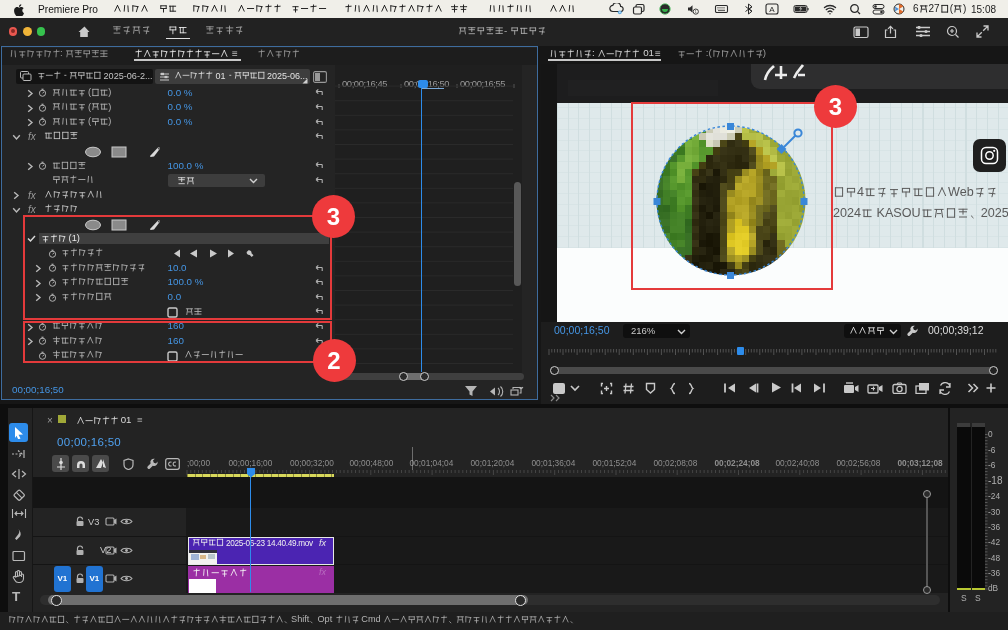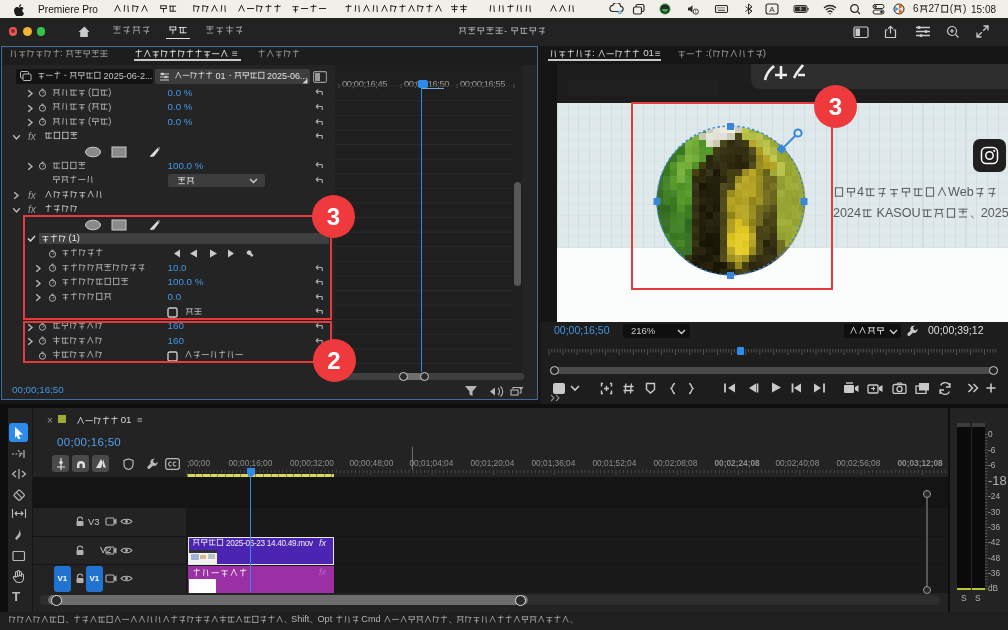--- a/index.html
+++ b/index.html
@@ -1223,21 +1223,21 @@
 <div style="position:absolute;left:949.5px;top:408px;width:58.5px;height:204px;background:#232323"></div>
 <div style="position:absolute;left:956.5px;top:427px;width:28.5px;height:163px;background:#0a0a0a"></div>
 <div style="position:absolute;left:970.6px;top:427px;width:1.2px;height:163px;background:#232323"></div>
 <div style="position:absolute;left:957px;top:422.5px;width:13px;height:4px;background:#3c3c3c"></div>
 <div style="position:absolute;left:971.5px;top:422.5px;width:13px;height:4px;background:#3c3c3c"></div>
 <div style="position:absolute;left:957px;top:587.5px;width:13.5px;height:2.5px;background:#b8c832"></div>
 <div style="position:absolute;left:971.8px;top:587.5px;width:13.5px;height:2.5px;background:#b8c832"></div>
 <div style="position:absolute;left:988.0px;top:428.3px;line-height:12.5px;font-size:8.3px;color:#b0b0b0;font-weight:400;height:12px;white-space:nowrap"><span style="font-size:8.3px">0</span></div>
 <div style="position:absolute;left:988.0px;top:443.7px;line-height:12.5px;font-size:8.3px;color:#b0b0b0;font-weight:400;height:12px;white-space:nowrap"><span style="font-size:8.3px">-6</span></div>
 <div style="position:absolute;left:988.0px;top:459.2px;line-height:12.5px;font-size:8.3px;color:#b0b0b0;font-weight:400;height:12px;white-space:nowrap"><span style="font-size:8.3px">-6</span></div>
-<div style="position:absolute;left:988.0px;top:474.6px;line-height:12.5px;font-size:8.3px;color:#b0b0b0;font-weight:400;height:12px;white-space:nowrap"><span style="font-size:13px">-18</span></div>
+<div style="position:absolute;left:988.0px;top:474.6px;line-height:12.5px;font-size:8.3px;color:#b0b0b0;font-weight:400;height:12px;white-space:nowrap"><span style="font-size:10px">-18</span></div>
 <div style="position:absolute;left:988.0px;top:490.1px;line-height:12.5px;font-size:8.3px;color:#b0b0b0;font-weight:400;height:12px;white-space:nowrap"><span style="font-size:8.3px">-24</span></div>
 <div style="position:absolute;left:988.0px;top:505.5px;line-height:12.5px;font-size:8.3px;color:#b0b0b0;font-weight:400;height:12px;white-space:nowrap"><span style="font-size:8.3px">-30</span></div>
 <div style="position:absolute;left:988.0px;top:521.0px;line-height:12.5px;font-size:8.3px;color:#b0b0b0;font-weight:400;height:12px;white-space:nowrap"><span style="font-size:8.3px">-36</span></div>
 <div style="position:absolute;left:988.0px;top:536.4px;line-height:12.5px;font-size:8.3px;color:#b0b0b0;font-weight:400;height:12px;white-space:nowrap"><span style="font-size:8.3px">-42</span></div>
 <div style="position:absolute;left:988.0px;top:551.9px;line-height:12.5px;font-size:8.3px;color:#b0b0b0;font-weight:400;height:12px;white-space:nowrap"><span style="font-size:8.3px">-48</span></div>
 <div style="position:absolute;left:988.0px;top:567.3px;line-height:12.5px;font-size:8.3px;color:#b0b0b0;font-weight:400;height:12px;white-space:nowrap"><span style="font-size:8.3px">-36</span></div>
 <div style="position:absolute;left:988.0px;top:581.8px;line-height:12.5px;font-size:8.3px;color:#b0b0b0;font-weight:400;height:12px;white-space:nowrap"><span style="font-size:8.3px">dB</span></div>
 <svg style="position:absolute;left:984.8px;top:0.0px;" width="4.0" height="612.0" viewBox="0 0 4.0 612.0">
       <path d="M0 434.5h2.5M0 437.6h2.5M0 440.7h2.5M0 443.8h2.5M0 446.9h2.5M0 449.9h2.5M0 453.0h2.5M0 456.1h2.5M0 459.2h2.5M0 462.3h2.5M0 465.4h2.5M0 468.5h2.5M0 471.6h2.5M0 474.7h2.5M0 477.8h2.5M0 480.9h2.5M0 483.9h2.5M0 487.0h2.5M0 490.1h2.5M0 493.2h2.5M0 496.3h2.5M0 499.4h2.5M0 502.5h2.5M0 505.6h2.5M0 508.7h2.5M0 511.8h2.5M0 514.8h2.5M0 517.9h2.5M0 521.0h2.5M0 524.1h2.5M0 527.2h2.5M0 530.3h2.5M0 533.4h2.5M0 536.5h2.5M0 539.6h2.5M0 542.6h2.5M0 545.7h2.5M0 548.8h2.5M0 551.9h2.5M0 555.0h2.5M0 558.1h2.5M0 561.2h2.5M0 564.3h2.5M0 567.4h2.5M0 570.5h2.5M0 573.5h2.5M0 576.6h2.5M0 579.7h2.5M0 582.8h2.5M0 585.9h2.5M0 589.0h2.5" stroke="#666" stroke-width="0.8"></path>
     </svg>

